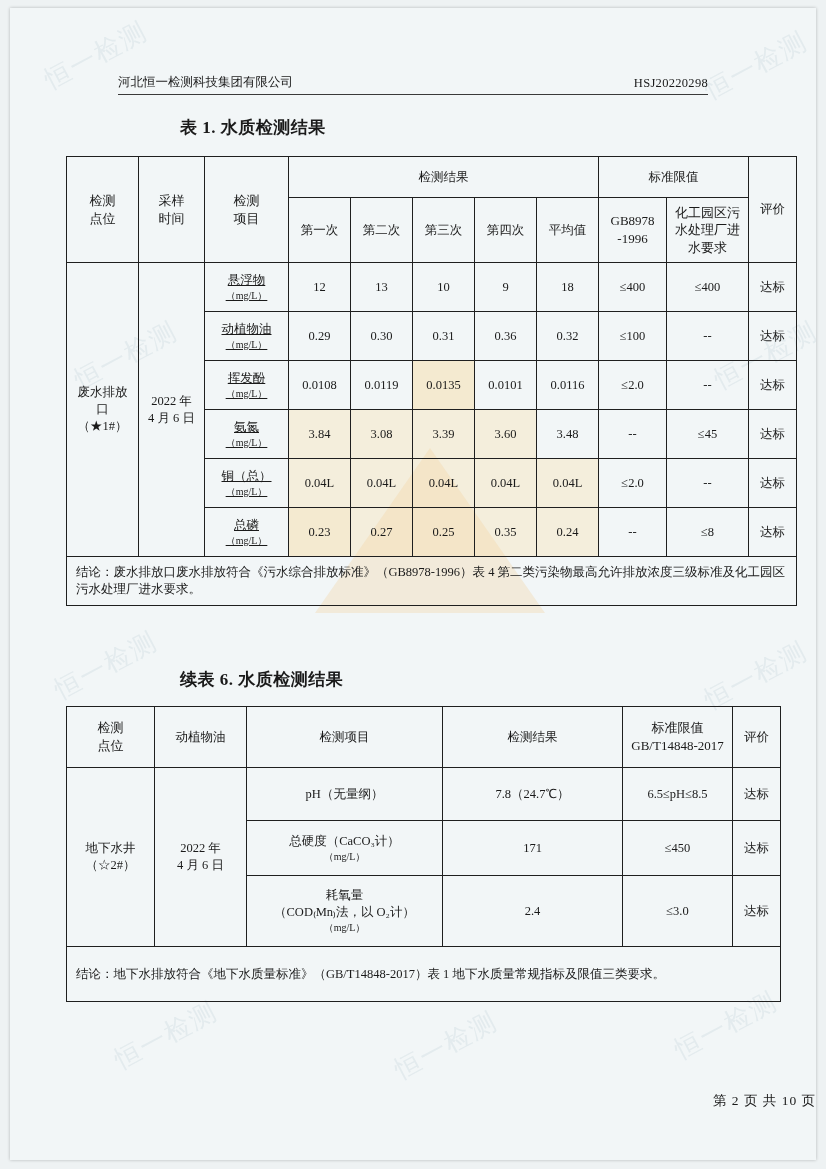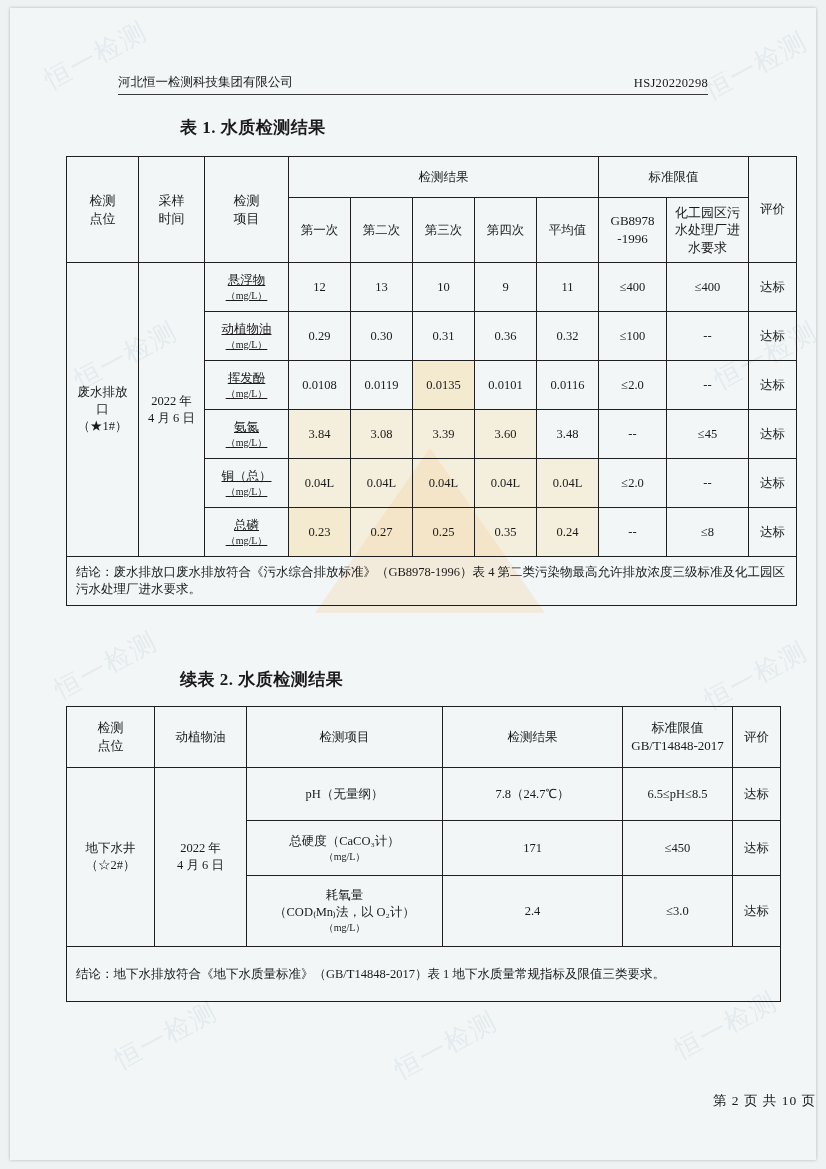--- a/index.html
+++ b/index.html
@@ -211,21 +211,21 @@
             <div>4 月 6 日</div>
           </td>
           <td class="item-cell tall">
             <div>悬浮物</div>
             <div class="unit">（mg/L）</div>
           </td>
           <td class="num">12</td>
           <td class="num">13</td>
           <td class="num">10</td>
           <td class="num">9</td>
-          <td class="num">11</td>
+          <td class="num">18</td>
           <td class="num">≤400</td>
           <td class="num">≤400</td>
           <td>达标</td>
         </tr>
 
         <tr>
           <td class="item-cell tall">
             <div>动植物油</div>
             <div class="unit">（mg/L）</div>
           </td>
@@ -298,21 +298,21 @@
           <td class="num">≤8</td>
           <td>达标</td>
         </tr>
 
         <tr>
           <td class="concl" colspan="11">结论：废水排放口废水排放符合《污水综合排放标准》（GB8978-1996）表 4 第二类污染物最高允许排放浓度三级标准及化工园区污水处理厂进水要求。</td>
         </tr>
       </tbody>
     </table>
 
-    <div class="sec-title" id="title2">续表 2. 水质检测结果</div>
+    <div class="sec-title" id="title2">续表 6. 水质检测结果</div>
 
     <table class="grid" id="table2">
       <colgroup>
         <col style="width:88px">
         <col style="width:92px">
         <col style="width:196px">
         <col style="width:180px">
         <col style="width:110px">
         <col style="width:48px">
       </colgroup>

